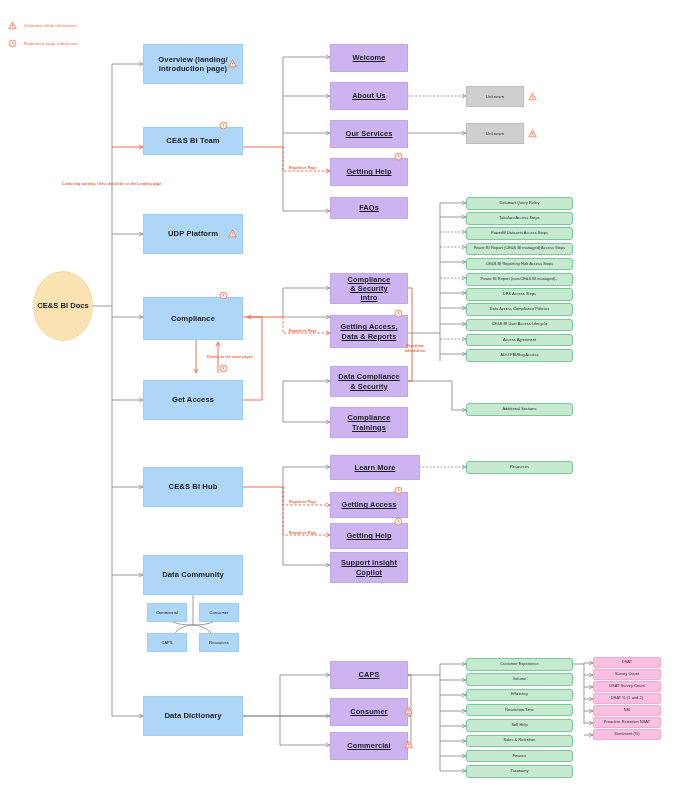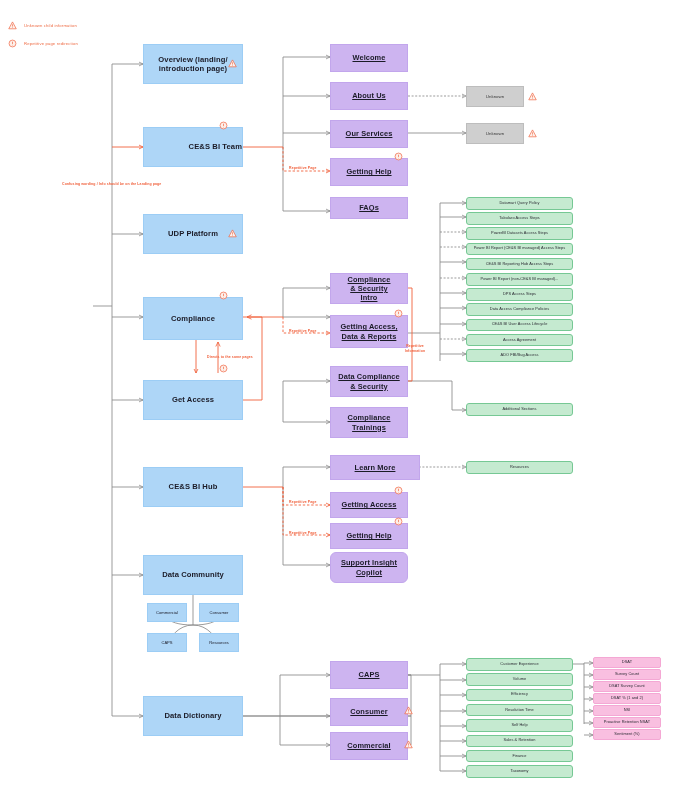--- a/index.html
+++ b/index.html
@@ -185,33 +185,36 @@
         <svg viewBox="0 0 12 12">
             <circle cx="6" cy="6" r="4.6" fill="#fdf0ea" stroke="#f0603b" stroke-width="0.9"></circle>
             <path d="M6 3.6 V6.6" stroke="#f0603b" stroke-width="0.9"></path>
             <circle cx="6" cy="8.1" r="0.5" fill="#f0603b"></circle>
           </svg>
       </span>
       <span class="leg-txt">Repetitive page redirection</span>
     </div>
   </div>
 
+  <div class="node ellipse root" style="left:33px;top:271px;width:60px;height:70px;">
+    <span>CE&amp;S BI Docs</span>
+  </div>
 
   <div class="node blue lvl1" style="left:143px;top:44px;width:100px;height:40px;padding:0 6px;">
     <span>Overview (landing/ introduction page)</span>
   </div>
   <div class="marker" style="left:228px;top:59px;">
     <svg viewBox="0 0 12 12">
         <path d="M6 1.2 L11 10.4 H1 Z" fill="#fdf0ea" stroke="#f0603b" stroke-width="0.9"></path>
         <path d="M6 4.4 V7.4" stroke="#f0603b" stroke-width="0.85"></path>
         <circle cx="6" cy="8.7" r="0.5" fill="#f0603b"></circle>
       </svg>
   </div>
 
-  <div class="node blue lvl1" style="left:143px;top:127px;width:100px;height:40px;justify-content:flex-end;">
+  <div class="node blue lvl1" style="left:143px;top:127px;width:100px;height:28px;">
     <span>CE&amp;S BI Team</span>
   </div>
   <div class="marker" style="left:219px;top:121px;">
     <svg viewBox="0 0 12 12">
         <circle cx="6" cy="6" r="4.6" fill="#fdf0ea" stroke="#f0603b" stroke-width="0.9"></circle>
         <path d="M6 3.6 V6.6" stroke="#f0603b" stroke-width="0.9"></path>
         <circle cx="6" cy="8.1" r="0.5" fill="#f0603b"></circle>
       </svg>
   </div>
 
@@ -405,21 +408,21 @@
   </div>
   <div class="marker" style="left:394px;top:517px;">
     <svg viewBox="0 0 12 12">
         <circle cx="6" cy="6" r="4.6" fill="#fdf0ea" stroke="#f0603b" stroke-width="0.9"></circle>
         <path d="M6 3.6 V6.6" stroke="#f0603b" stroke-width="0.9"></path>
         <circle cx="6" cy="8.1" r="0.5" fill="#f0603b"></circle>
       </svg>
   </div>
   <div class="anno" style="left:289px;top:531px;">Repetitive Page</div>
 
-  <div class="node purple lvl2" style="left:330px;top:552px;width:78px;height:31px;padding:0 4px;border-radius:6px;">
+  <div class="node purple lvl2" style="left:330px;top:552px;width:78px;height:31px;padding:0 4px;">
     <span>Support Insight Copilot</span>
   </div>
 
   <div class="node green leaf" style="left:466px;top:461px;width:107px;height:13px;">
     <span>Resources</span>
   </div>
 
   <div class="node purple lvl2" style="left:330px;top:661px;width:78px;height:28px;">
     <span>CAPS</span>
   </div>

